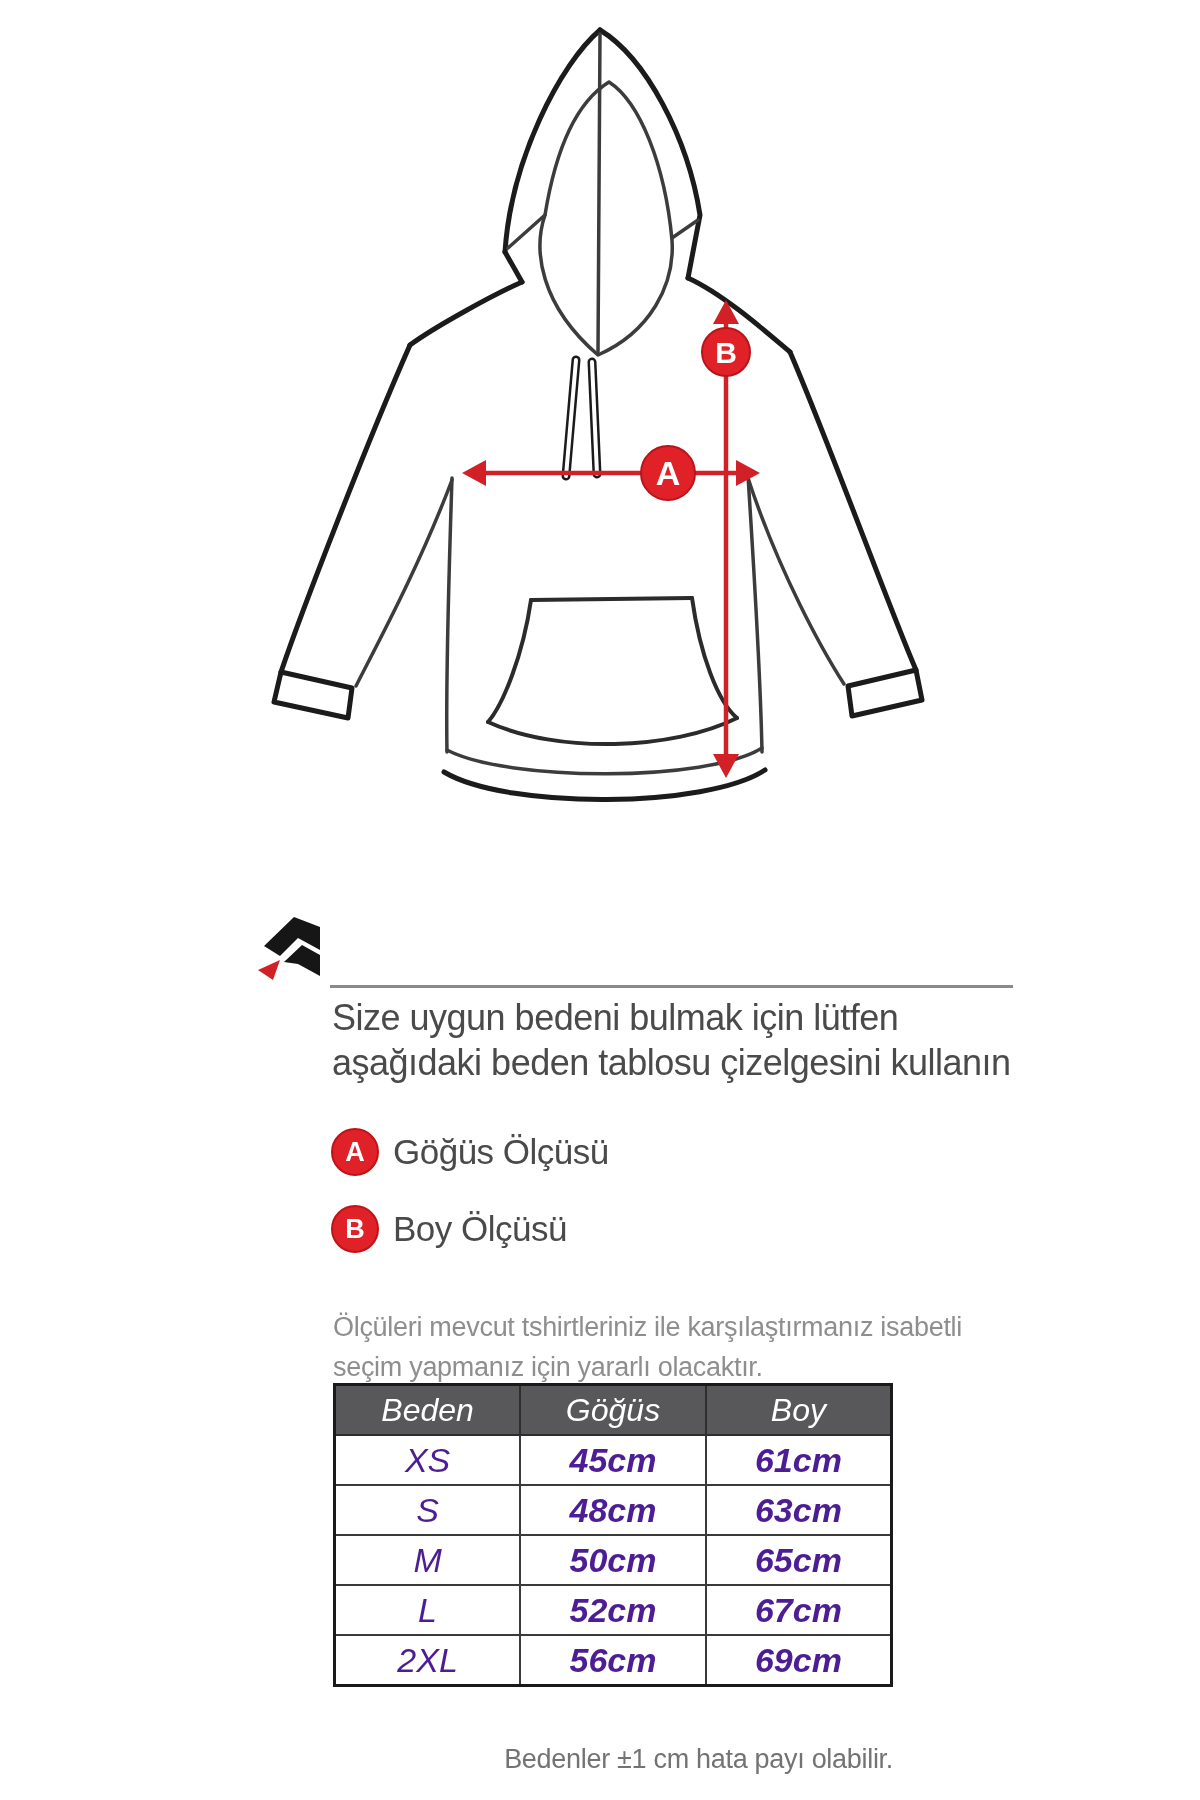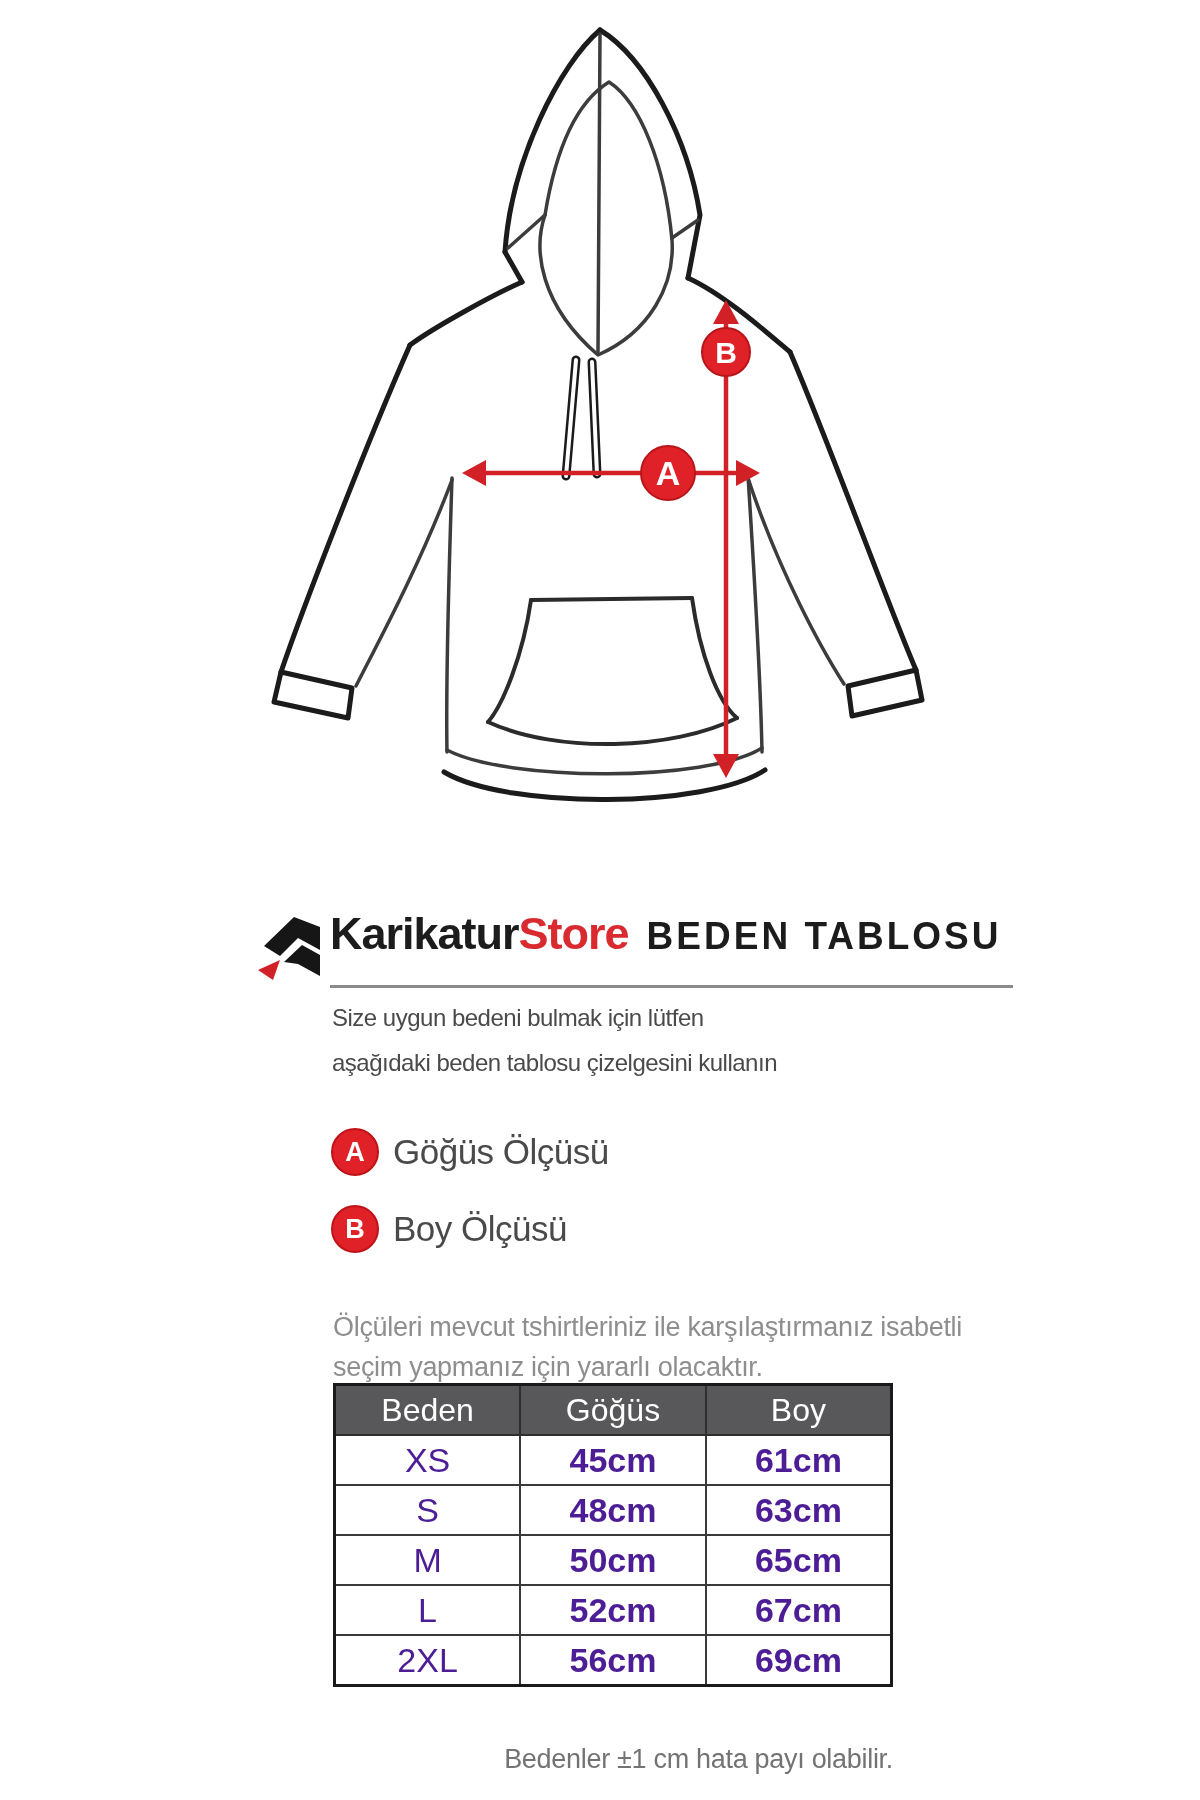--- a/index.html
+++ b/index.html
@@ -11,42 +11,42 @@
 
   
   #brand-icon{position:absolute;left:256px;top:914px;}
   #brand-text{position:absolute;left:330px;top:908px;display:flex;align-items:baseline;white-space:nowrap;}
   .brand-black{font-size:45px;font-weight:800;color:#1c1c1c;letter-spacing:-1px;}
   .brand-red{font-size:45px;font-weight:800;color:#d92b2f;letter-spacing:-1px;}
   .page-title{font-size:37px;font-weight:800;color:#1c1c1c;letter-spacing:3px;margin-left:18px;transform:scaleY(1.04);}
   #title-underline{position:absolute;left:330px;top:985px;width:683px;height:3px;background:#8a8a8a;}
 
   
-  #intro{position:absolute;left:332px;top:995px;font-size:24px;line-height:45px;color:#4a4a4a;letter-spacing:-0.5px;}
+  #intro{position:absolute;left:332px;top:995px;font-size:36px;line-height:45px;color:#4a4a4a;letter-spacing:-0.5px;}
 
   
   .legend-row{position:absolute;left:331px;display:flex;align-items:center;}
   #legend-a{top:1128px;}
   #legend-b{top:1205px;}
   .legend-badge{width:48px;height:48px;border-radius:50%;background:#e02128;border:2px solid #c01318;
     box-sizing:border-box;color:#ffffff;font-size:27px;font-weight:800;display:flex;align-items:center;justify-content:center;}
   .legend-label{margin-left:14px;font-size:35px;color:#4a4a4a;letter-spacing:-0.5px;}
 
   
   #note{position:absolute;left:333px;top:1291px;font-size:27px;line-height:40px;color:#8e8e8e;letter-spacing:-0.3px;margin-top:16px;}
 
   
   #size-table{position:absolute;left:333px;top:1383px;width:560px;border-collapse:collapse;table-layout:fixed;}
   #size-table th{background:#58585a;color:#ffffff;font-weight:400;font-size:32px;height:46px;
     border:2px solid #2e2e2e;}
   #size-table td{background:#ffffff;color:#4c1d95;font-size:34px;height:46px;text-align:center;
     border:2px solid #3a3a3a;}
   #size-table td.size-col{font-weight:400;}
   #size-table td.num-col{font-weight:700;}
-  #size-table{border:3px solid #1a1a1a;}
+  #size-table{border:3px solid #1a1a1a;font-style:italic;}
 
   
   #footer-note{position:absolute;left:333px;top:1744px;width:560px;text-align:right;
     font-size:27px;color:#737373;letter-spacing:-0.3px;}
 </style>
 </head>
 <body>
 
 <div id="page">
 
@@ -119,25 +119,20 @@
       <circle cx="458" cy="342" r="24" stroke="#b8151b" stroke-width="2" fill="#e02128"></circle>
       <text x="458" y="353" text-anchor="middle" font-family="Liberation Sans, sans-serif" font-size="30" font-weight="bold" fill="#ffffff">B</text>
     </g>
   </svg>
 
   <svg id="brand-icon" width="72" height="70" viewBox="0 0 72 70">
     <path d="M8,32 L38,3 L64,13 L64,36 L42,24 L24,42 Z" fill="#161616"></path>
     <path d="M28,48 L46,31 L64,41 L64,62 L42,50 Z" fill="#161616"></path>
     <polygon points="2,56 24,46 17,66" fill="#d22027"></polygon>
   </svg>
-  <div id="brand-text">
-    <span class="brand-black">Karikatur</span>
-      <span class="brand-red">Store</span>
-    <span class="page-title">BEDEN TABLOSU</span>
-  </div>
   <div id="title-underline"></div>
 
   <div id="intro">
     <div>Size uygun bedeni bulmak için lütfen</div>
     <div>aşağıdaki beden tablosu çizelgesini kullanın</div>
   </div>
 
   <div class="legend-row" id="legend-a">
     <div class="legend-badge">A</div>
     <div class="legend-label">Göğüs Ölçüsü</div>

